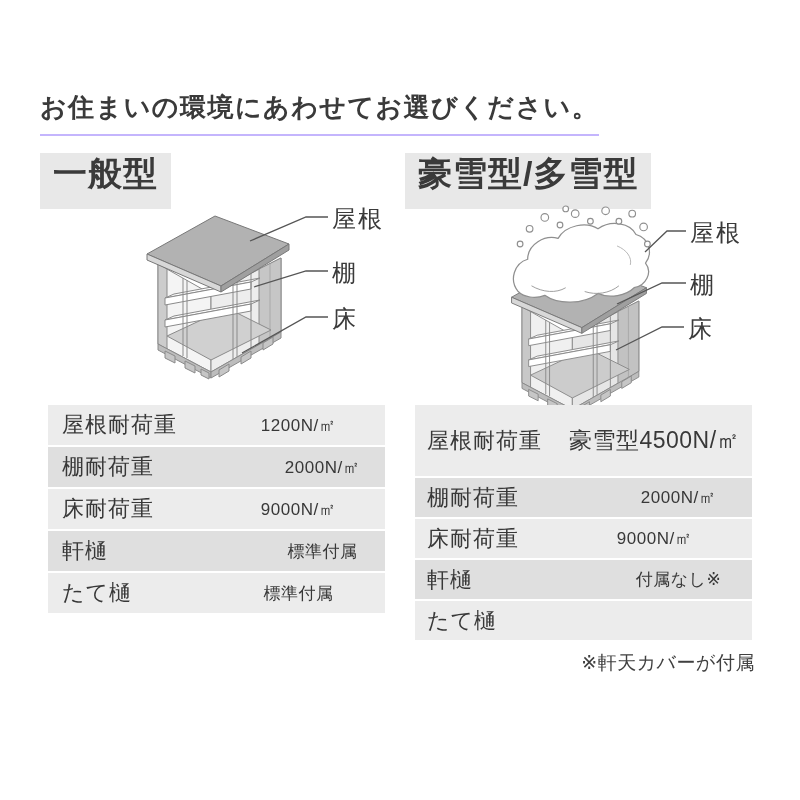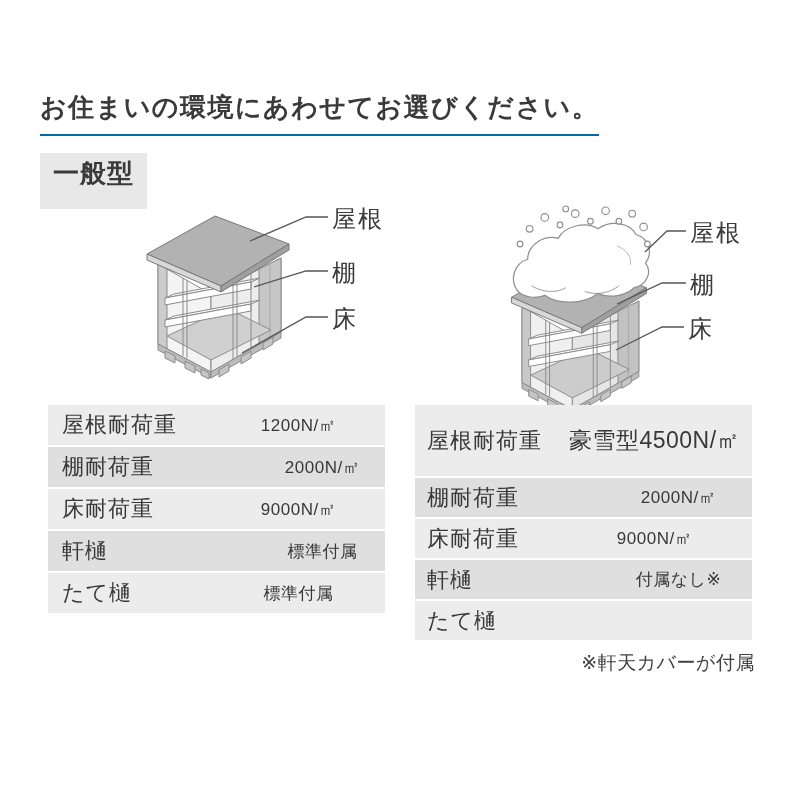--- a/index.html
+++ b/index.html
@@ -7,28 +7,28 @@
     width:800px;height:800px;background:#ffffff;
     font-family:"Liberation Sans","DejaVu Sans",sans-serif;
     color:#3a3a3a;
     -webkit-font-smoothing:antialiased;
   }
   .page{position:relative;width:800px;height:800px;background:#fff;overflow:hidden;}
 
   .title{
     position:absolute;left:40px;top:90px;margin:0;
     font-size:26px;font-weight:600;letter-spacing:1.5px;
-    padding-bottom:9px;border-bottom:2px solid #0369a1;
+    padding-bottom:9px;border-bottom:2px solid #c4b5fd;
     white-space:nowrap;
   }
 
   .heading{
     position:absolute;top:153px;height:56px;line-height:40px;
     background:#e8e8e8;padding:0 13px;
-    font-size:26px;font-weight:600;letter-spacing:1px;white-space:nowrap;
+    font-size:34px;font-weight:600;letter-spacing:1px;white-space:nowrap;
   }
   .heading-left{left:40px;}
   .heading-right{left:405px;}
 
   .figure{position:absolute;}
   .figure-left{left:40px;top:195px;width:350px;height:208px;}
   .figure-right{left:405px;top:190px;width:355px;height:218px;}
   .shed-svg{position:absolute;}
   .callouts{position:absolute;left:0;top:0;pointer-events:none;}
   .fig-label{
@@ -146,20 +146,21 @@
     <div class="row row-dark">
       <span class="lbl">軒樋</span>
       <span class="val">標準付属</span>
     </div>
     <div class="row row-light">
       <span class="lbl">たて樋</span>
       <span class="val">標準付属</span>
     </div>
   </div>
 
+  <div class="heading heading-right">豪雪型/多雪型</div>
 
   <div class="figure figure-right">
     <svg class="shed-svg" style="left:98px;top:14px;" width="152" height="214" viewBox="0 0 160 225">
       <g transform="translate(5,52)">
         <g stroke="#8a8a8a" stroke-width="1" stroke-linejoin="round">
           <polygon points="15,56 68,86 68,164 15,136" fill="#f0f0f0"></polygon>
           <polygon points="68,86 138,50 138,124 68,164" fill="#e6e6e6"></polygon>
           <polygon points="116,61 138,50 138,124 116,138" fill="#c2c2c2"></polygon>
           <line x1="127" y1="56" x2="127" y2="131" stroke="#a8a8a8"></line>
           <polygon points="15,56 24,61 24,141 15,136" fill="#c8c8c8"></polygon>

